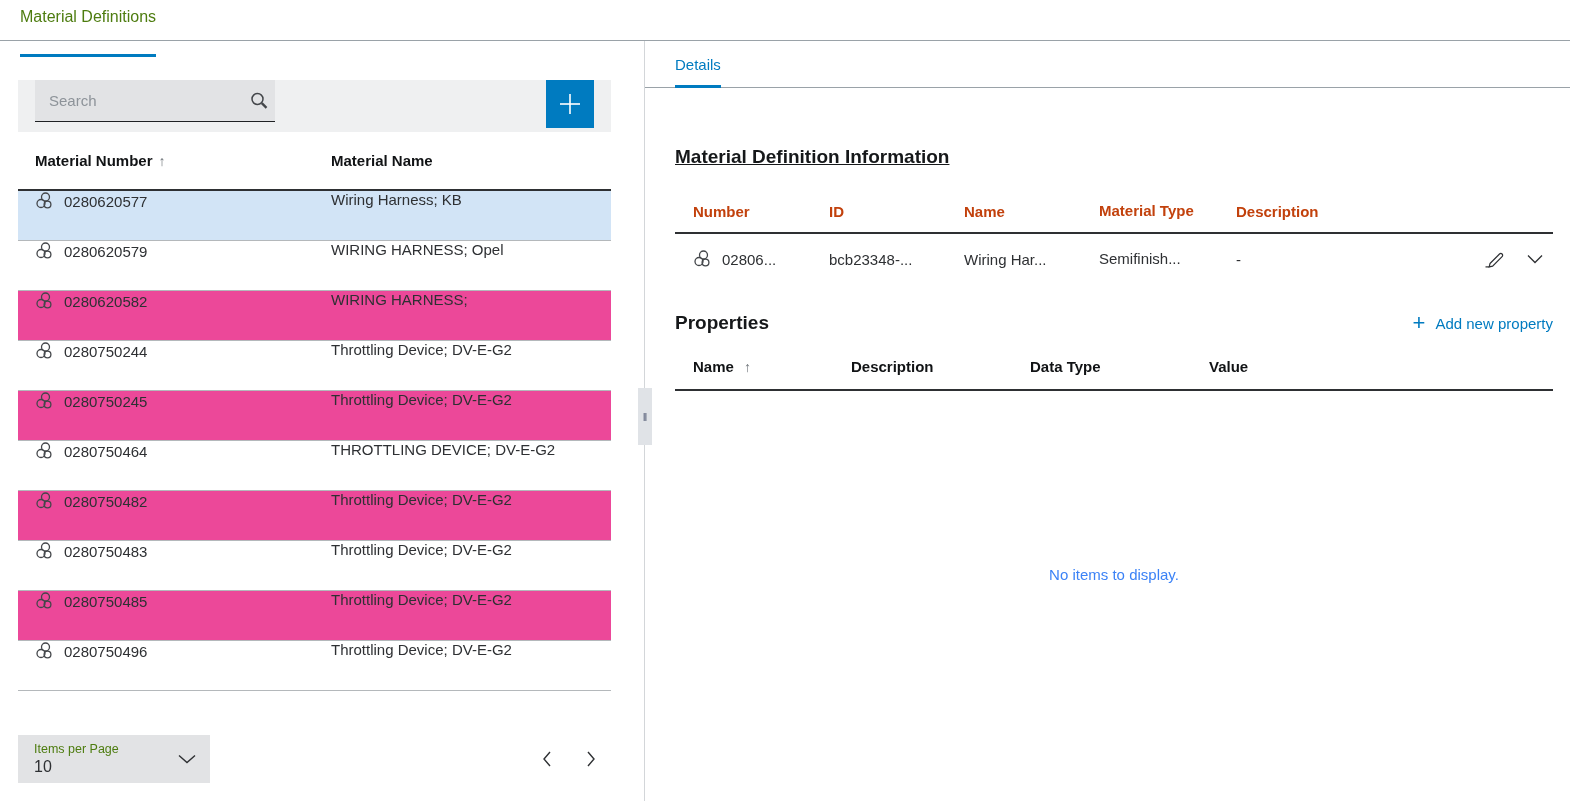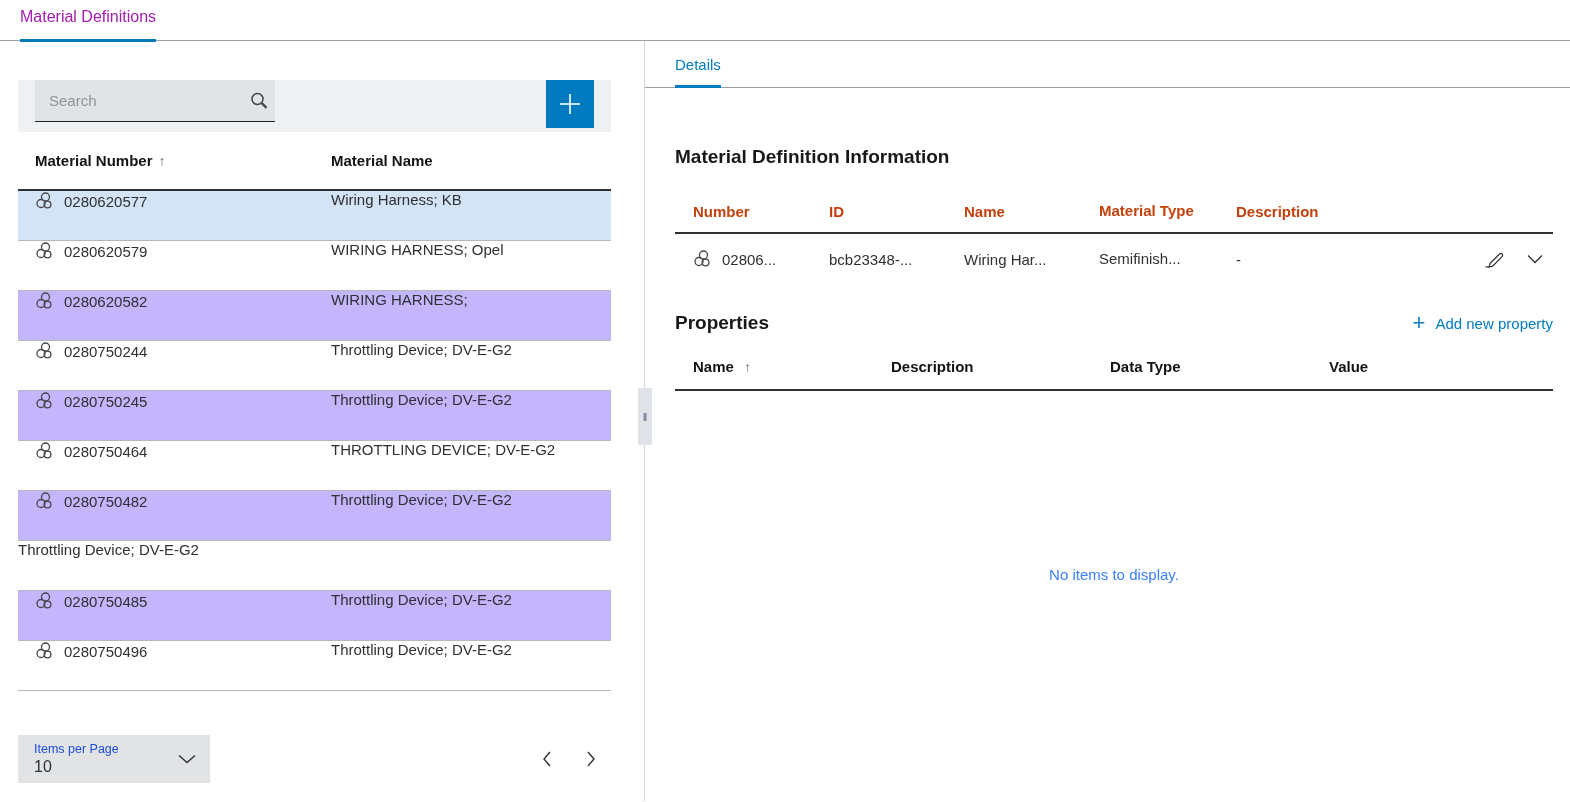--- a/index.html
+++ b/index.html
@@ -2,22 +2,22 @@
 <html><head>
 <meta charset="utf-8">
 <style>
   * { margin:0; padding:0; box-sizing:border-box; }
   html,body { width:1570px; height:802px; background:#ffffff;
               font-family:"Liberation Sans", sans-serif; color:#2e3033;
               overflow:hidden; }
 
   
   .app-tabbar { height:41px; border-bottom:1px solid #9aa2a8; position:relative; }
-  .app-tab { position:absolute; left:20px; top:0; height:42px; padding-top:8px;
-             font-size:16px; color:#a21caf; cursor:pointer; }
+  .app-tab { position:absolute; left:20px; top:0; height:57px; padding-top:8px;
+             font-size:16px; color:#4d7c0f; cursor:pointer; }
   .app-tab .tab-underline { position:absolute; left:0; right:0; bottom:0; height:3px;
              background:#007bc0; }
 
   
   .main { display:flex; height:760px; position:relative; }
   .left-panel { width:645px; border-right:1px solid #d3d6d9; position:relative; }
   .right-panel { flex:1; position:relative; }
 
   .split-handle { position:absolute; left:638px; top:347px; width:14px; height:57px;
                   background:#e0e3e7; z-index:5; display:flex; align-items:center;
@@ -40,45 +40,45 @@
   
   .mat-table { margin:0 33px 0 18px; }
   .mat-thead { display:flex; height:59px; align-items:center;
                border-bottom:2px solid #2e3033; font-size:15px; font-weight:bold;
                color:#111315; }
   .col-num { width:313px; padding-left:17px; display:flex; align-items:center; }
   .col-name { flex:1; }
   .sort-arrow { color:#6d7control378; color:#6d7378; font-weight:normal; margin-left:6px; font-size:14px; }
   .mat-row { display:flex; height:50px; align-items:flex-start; font-size:15px;
              border-bottom:1px solid #b4b8bb; cursor:pointer; background:#ffffff; }
-  .mat-row.striped { background:#c4b5fd; }
+  .mat-row.striped { background:#ec4899; }
   .mat-row.selected { background:#d2e4f6; }
   .mol-icon { width:20px; height:20px; margin-right:9px; flex:0 0 auto; }
 
   
   .list-footer { margin:44px 33px 0 18px; display:flex; align-items:center;
                  justify-content:space-between; }
   .page-size { width:192px; height:48px; background:#e2e3e5; display:flex;
                align-items:center; justify-content:space-between; padding:0 14px 0 16px;
                cursor:pointer; }
-  .page-size .lbl { font-size:12.5px; color:#1d4ed8; line-height:1.25; }
+  .page-size .lbl { font-size:12.5px; color:#4d7c0f; line-height:1.25; }
   .page-size .val { font-size:16px; color:#2e3033; line-height:1.2; }
   .paginator { display:flex; gap:28px; margin-right:12px; }
   .pg-btn { background:none; border:none; cursor:pointer; padding:2px; display:flex; }
 
   
   .detail-tabbar { height:47px; border-bottom:1px solid #9aa2a8; position:relative; }
   .detail-tab { position:absolute; left:30px; top:0; height:47px; padding-top:15px;
                 font-size:15px; color:#007bc0; cursor:pointer; }
   .detail-tab .tab-underline { position:absolute; left:0; right:0; bottom:0; height:3px;
                 background:#007bc0; }
 
   .right-content { padding:0 17px 0 30px; }
   .section-title { font-size:19px; font-weight:bold; color:#16181a; }
-  .info-title { margin-top:58px; }
+  .info-title { margin-top:58px;text-decoration:underline; }
 
   .info-thead { display:flex; align-items:center; margin-top:22px; min-height:44px;
                 border-bottom:2px solid #2e3033; font-size:15px; font-weight:bold;
                 color:#c2410c; }
   .info-row { display:flex; align-items:center; height:50px; font-size:15px; }
   .c-number { width:136px; padding-left:18px; display:flex; align-items:center; }
   .c-id     { width:135px; padding-left:18px; }
   .c-name   { width:135px; padding-left:18px; }
   .c-type   { width:137px; padding-left:18px; line-height:1.5; }
   .c-desc   { flex:1; padding-left:18px; }
@@ -88,21 +88,21 @@
 
   .props-header { display:flex; align-items:center; justify-content:space-between;
                   margin-top:28px; }
   .add-prop { display:flex; align-items:center; gap:10px; color:#007bc0; font-size:15px;
               background:none; border:none; cursor:pointer;
               font-family:"Liberation Sans",sans-serif; }
   .add-prop .plus { font-size:22px; font-weight:200; line-height:1; }
 
   .props-thead { display:flex; align-items:center; margin-top:24px; padding-bottom:14px;
                  border-bottom:2px solid #2e3033; font-size:15px; font-weight:bold;
-                 color:#111315;gap:40px; }
+                 color:#111315; }
   .p-name { width:176px; padding-left:18px; }
   .p-desc { width:179px; }
   .p-dtype{ width:179px; }
   .p-value{ flex:1; }
 
   .empty-state { text-align:center; margin-top:175px; font-size:15px; color:#3b82f6; }
 
   svg { display:block; }
 </style>
 </head>
@@ -233,20 +233,30 @@
                   <circle cx="10.5" cy="6" r="4"></circle>
                   <circle cx="6" cy="12.5" r="4"></circle>
                   <circle cx="12.5" cy="13.5" r="3.4"></circle>
                 </svg>
               </span>
               <span>0280750482</span>
             </div>
             <div class="col-name">Throttling Device; DV-E-G2</div>
           </div>
           <div class="mat-row">
+            <div class="col-num">
+              <span class="mol-icon">
+                <svg width="20" height="20" viewBox="0 0 20 20" fill="none" stroke="#43464a" stroke-width="1.3">
+                  <circle cx="10.5" cy="6" r="4"></circle>
+                  <circle cx="6" cy="12.5" r="4"></circle>
+                  <circle cx="12.5" cy="13.5" r="3.4"></circle>
+                </svg>
+              </span>
+              <span>0280750483</span>
+            </div>
             <div class="col-name">Throttling Device; DV-E-G2</div>
           </div>
           <div class="mat-row striped">
             <div class="col-num">
               <span class="mol-icon">
                 <svg width="20" height="20" viewBox="0 0 20 20" fill="none" stroke="#43464a" stroke-width="1.3">
                   <circle cx="10.5" cy="6" r="4"></circle>
                   <circle cx="6" cy="12.5" r="4"></circle>
                   <circle cx="12.5" cy="13.5" r="3.4"></circle>
                 </svg>

